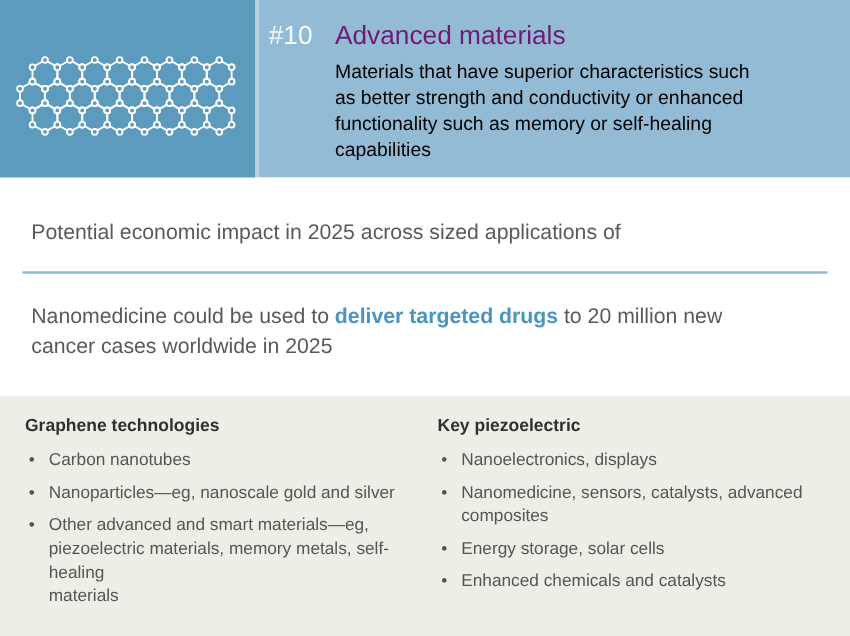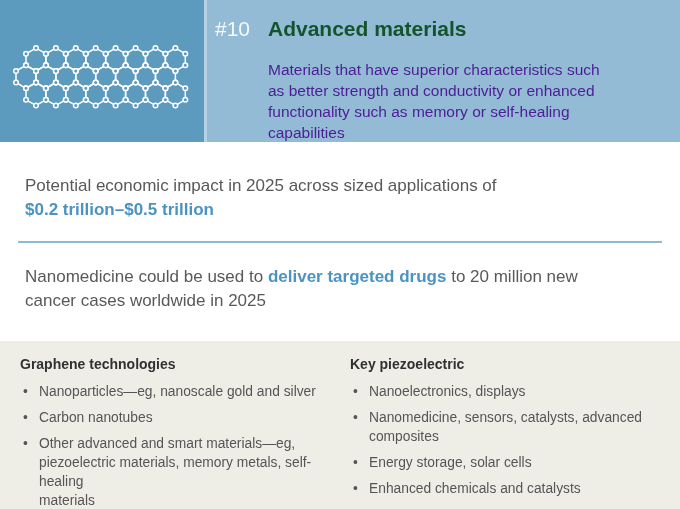--- a/index.html
+++ b/index.html
@@ -20,25 +20,25 @@
   .header-panel{
     flex:1;background:#93BBD5;
     padding:15px 14px 0 8px;box-sizing:border-box;
   }
   .title-row{display:flex;align-items:baseline;}
   .rank{
     color:#F4F9FB;font-size:21px;line-height:28px;font-weight:400;
     width:53px;flex:0 0 auto;
   }
   .tech-title{
-    color:#14532d;font-size:21px;line-height:28px;font-weight:700;
+    color:#701a75;font-size:21px;line-height:28px;font-weight:400;
   }
   .tech-description{
-    margin:16px 0 0 53px;
-    color:#4c1d95;font-size:15.5px;line-height:21px;font-weight:400;
+    margin:4px 0 0 53px;
+    color:#000000;font-size:15.5px;line-height:21px;font-weight:400;
     white-space:pre-line;
   }
   
   .white-section{
     flex:0 0 auto;background:#fff;
     padding:27px 20px 23px 20px;box-sizing:border-box;
   }
   .statement{
     margin:5px;color:#59595B;font-size:17px;line-height:24px;
   }
@@ -259,32 +259,32 @@
         <span class="tech-title">Advanced materials</span>
       </div>
       <div class="tech-description">Materials that have superior characteristics such
 as better strength and conductivity or enhanced
 functionality such as memory or self-healing
 capabilities</div>
     </div>
   </div>
 
   <div class="white-section">
-    <p class="statement"><span class="line">Potential economic impact in 2025 across sized applications of</span><span class="accent">$0.2 trillion–$0.5 trillion</span></p>
+    <p class="statement"><span class="line">Potential economic impact in 2025 across sized applications of</span></p>
     <hr class="rule">
     <p class="statement application"><span>Nanomedicine could be used to </span><span class="accent">deliver targeted drugs</span><span> to 20 million new
 cancer cases worldwide in 2025</span></p>
   </div>
 
   <div class="details">
     <div class="col col-left">
       <h3 class="col-heading">Graphene technologies</h3>
       <ul class="bullet-list">
+          <li>Carbon nanotubes</li>
           <li>Nanoparticles—eg, nanoscale gold and silver</li>
-          <li>Carbon nanotubes</li>
           <li>Other advanced and smart materials—eg,
 piezoelectric materials, memory metals, self-healing
 materials</li>
         </ul>
     </div>
     <div class="col col-right">
       <h3 class="col-heading">Key piezoelectric</h3>
       <ul class="bullet-list">
           <li>Nanoelectronics, displays</li>
           <li>Nanomedicine, sensors, catalysts, advanced

